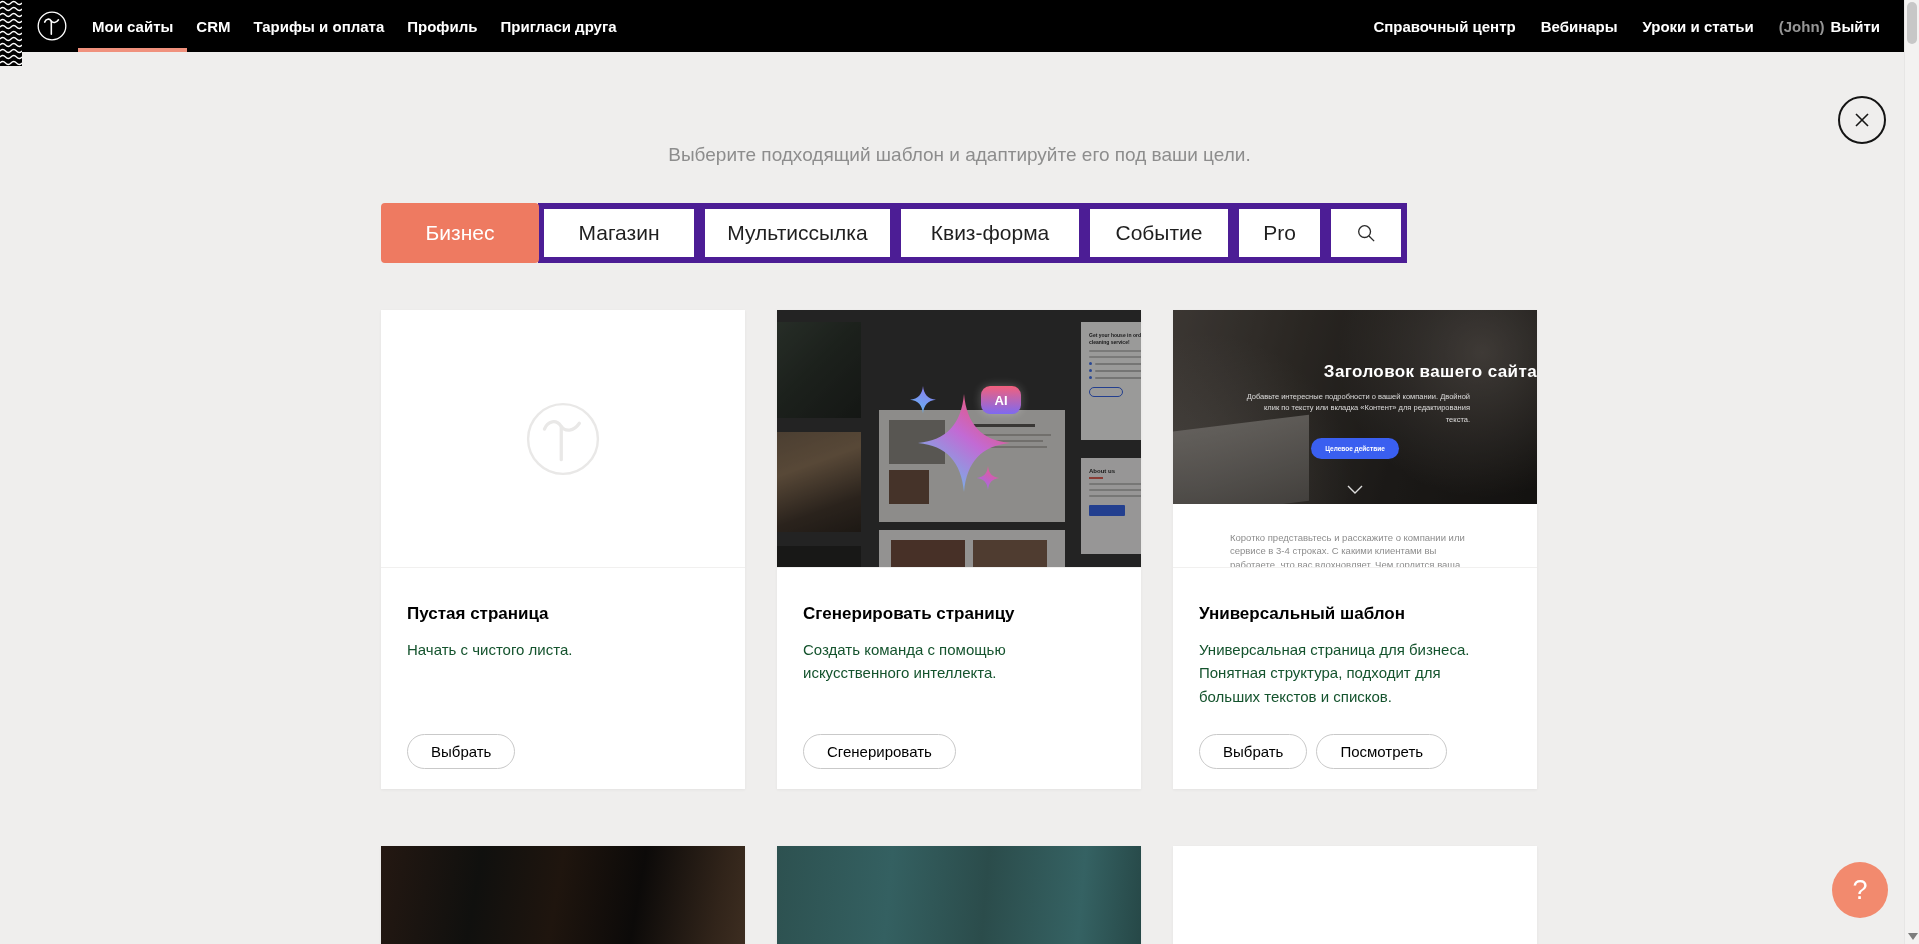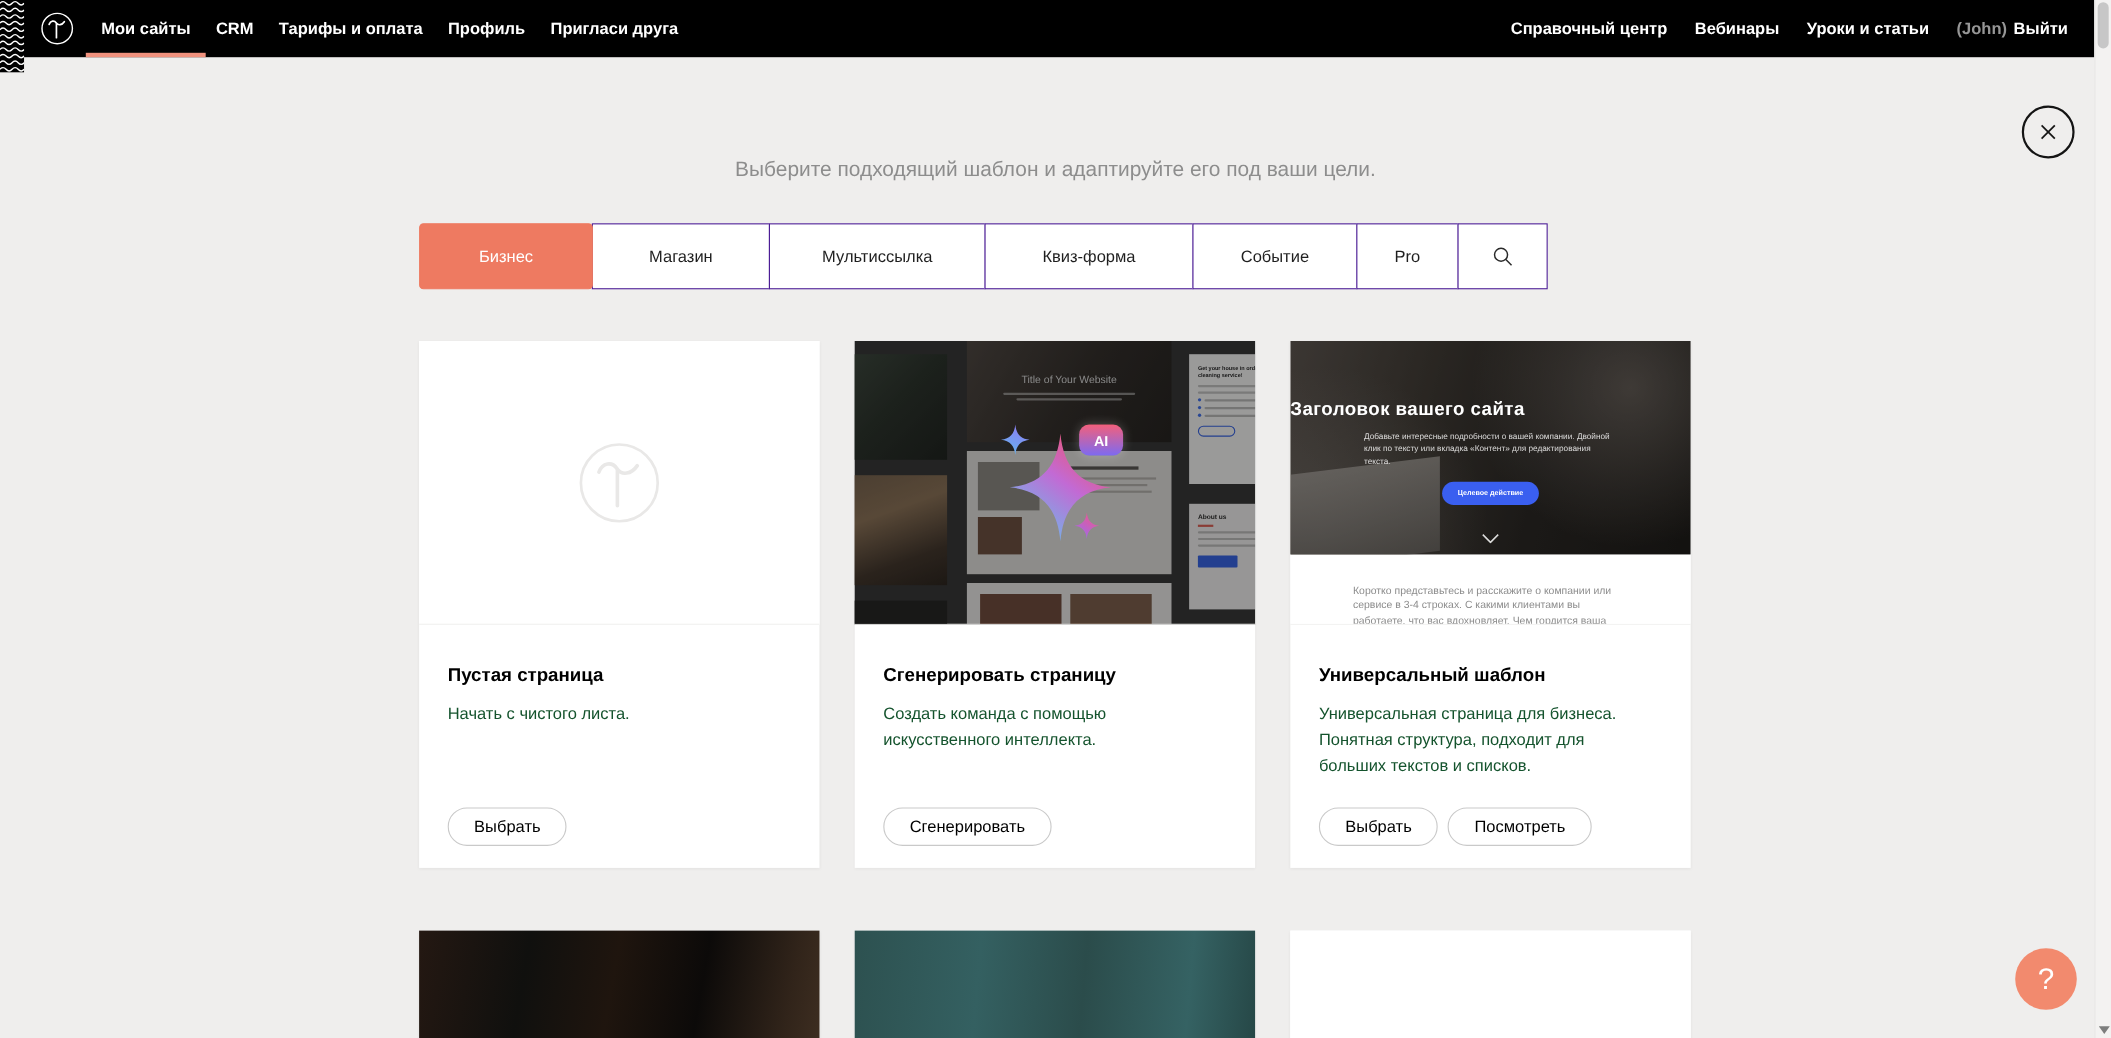--- a/index.html
+++ b/index.html
@@ -50,23 +50,23 @@
   
   .main { width:1157px; margin:0 auto; padding-top:122px; }
   .page-title {
     text-align:center; font-size:46px; font-weight:200; color:#3a3a3a;
     letter-spacing:1.5px;
   }
   .page-subtitle { margin-top:22px; text-align:center; font-size:19px; font-weight:300; color:#8d8d8d; }
   
   .tabs { margin-top:37px; display:flex; height:60px; }
   .tab {
-    background:#fff; border:1px solid #4c1d95; margin-left:-1px;
+    background:#fff; border:6px solid #4c1d95; margin-left:-1px;
     display:flex; align-items:center; justify-content:center;
-    font-size:15px; color:#1f1f1f; cursor:pointer;
+    font-size:21px; color:#1f1f1f; cursor:pointer;
   }
   .tab:first-child { margin-left:0; }
   .tab.active {
     background:#ee7a61; border-color:#ee7a61; color:#fff;
     border-radius:4px; position:relative; z-index:1;
   }
   
   .cards { margin-top:47px; display:grid; grid-template-columns:repeat(3,364px); column-gap:32px; row-gap:57px; }
   .card { background:#fff; height:479px; position:relative; box-shadow:0 1px 3px rgba(0,0,0,.05); }
   .card.partial { height:260px; }
@@ -102,21 +102,21 @@
     background:linear-gradient(105deg,#57504a 0%,#3a352f 35%,#262320 62%,#191714 100%);
   }
   .tpl-uni .hero::before {
     content:""; position:absolute; inset:0;
     background:radial-gradient(circle at 85% 22%, rgba(140,130,122,.55), transparent 42%),
                radial-gradient(circle at 8% 90%, rgba(150,145,140,.35), transparent 40%);
   }
   .tpl-uni .laptop { position:absolute; left:-14px; bottom:-6px; width:150px; height:86px;
     background:linear-gradient(#a5a09a,#6f6b66); transform:skewY(-7deg); opacity:.75; }
   .tpl-uni .hero-shade { position:absolute; inset:0; background:rgba(10,9,8,.35); }
-  .hero-content { position:absolute; inset:0; text-align:left; }
+  .hero-content { position:absolute; inset:0; text-align:right; }
   .hero-title { margin-top:52px; color:#fff; font-size:17px; font-weight:700; letter-spacing:.4px; }
   .hero-sub { margin:9px auto 0 auto; width:230px; color:rgba(255,255,255,.82); font-size:7.5px; line-height:1.5; }
   .hero-cta {
     margin:13px auto 0 auto; width:88px; height:21px; border-radius:11px; background:#3a5ff0;
     color:#fff; font-size:6.5px; font-weight:700; display:flex; align-items:center; justify-content:center;
   }
   .hero-chevron { position:absolute; bottom:10px; left:50%; transform:translateX(-50%); }
   .uni-body { background:#fff; height:64px; padding-top:27px; }
   .uni-text { width:250px; margin:0 auto; font-size:9.5px; line-height:1.4; color:#8c8c8c; }
   
@@ -213,25 +213,20 @@
         <button class="pill">Выбрать</button>
       </div>
     </div>
 
     <div class="card">
       <div class="card-img tpl-ai">
 
         <div class="thumb" style="left:-36px;top:12px;width:120px;height:96px;background:linear-gradient(135deg,#3d4a3e,#232b23 55%,#161a16)"></div>
         <div class="thumb" style="left:-36px;top:122px;width:120px;height:100px;background:linear-gradient(160deg,#6e5a45,#8a6f52 40%,#3c2f24 75%,#241c15)"></div>
         <div class="thumb" style="left:-36px;top:236px;width:120px;height:40px;background:#1d1c1a"></div>
-        <div class="thumb" style="left:102px;top:-8px;width:186px;height:100px;background:linear-gradient(120deg,#4a423c,#2b2622 55%,#1d1a17);text-align:center">
-          <div style="margin-top:38px;color:#ddd;font-size:9.5px;font-weight:400">Title of Your Website</div>
-          <div class="lnw" style="width:120px;margin-top:6px"></div>
-          <div class="lnw" style="width:96px"></div>
-        </div>
         <div class="thumb" style="left:102px;top:100px;width:186px;height:112px;background:#e6e4e1">
           <div style="position:absolute;left:10px;top:10px;width:56px;height:44px;background:#8a8780"></div>
           <div style="position:absolute;left:10px;top:60px;width:40px;height:34px;background:#6a4a3a"></div>
           <div style="position:absolute;left:76px;top:14px;width:80px;height:3px;background:#55524e"></div>
           <div style="position:absolute;left:76px;top:24px;width:96px;height:2px;background:#b5b2ad"></div>
           <div style="position:absolute;left:76px;top:30px;width:88px;height:2px;background:#b5b2ad"></div>
           <div style="position:absolute;left:76px;top:36px;width:92px;height:2px;background:#b5b2ad"></div>
         </div>
         <div class="thumb" style="left:102px;top:220px;width:186px;height:60px;background:#efeeec">
           <div style="position:absolute;left:12px;top:10px;width:74px;height:44px;background:#6d4636"></div>

